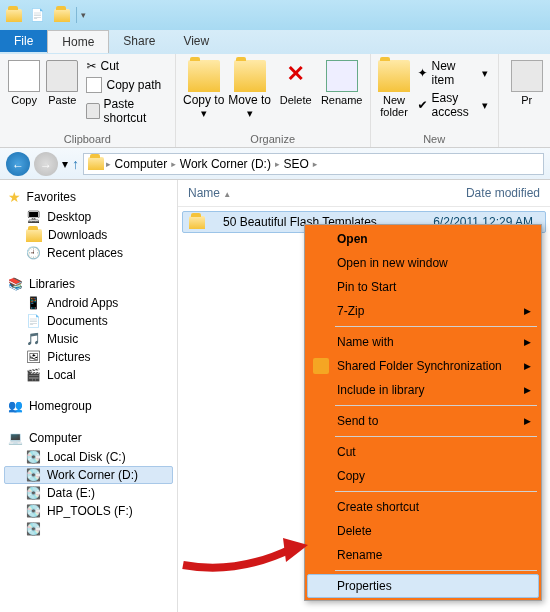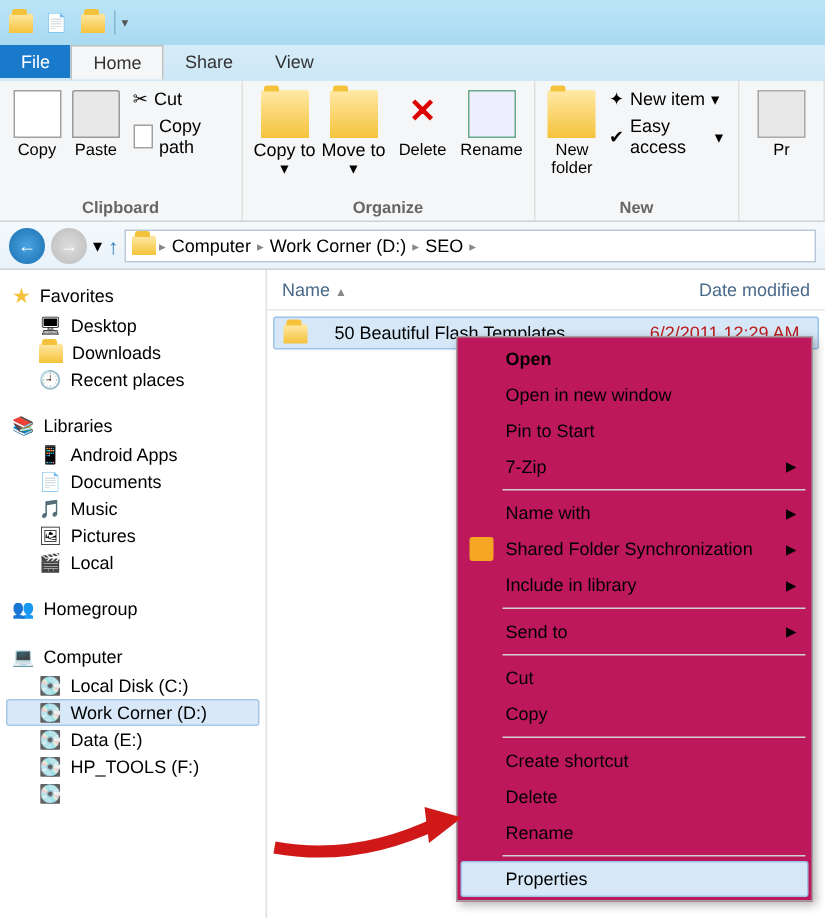--- a/index.html
+++ b/index.html
@@ -11,21 +11,21 @@
 .titlebar .chev { font-size: 9px; color: #555; }
 
 .tabs { height: 24px; background: linear-gradient(#d6ecf8, #cde7f6); display: flex; align-items: flex-start; }
 .tab { padding: 4px 14px; cursor: pointer; color: #333; }
 .tab.file { background: #1979ca; color: #fff; }
 .tab.active { background: #f5f6f7; border: 1px solid #c0c0c0; border-bottom: none; }
 
 .ribbon { height: 94px; background: #f5f6f7; border-bottom: 1px solid #d0d0d0; display: flex; }
 .group { border-right: 1px solid #e0e0e0; padding: 2px 6px 0; display: flex; flex-direction: column; }
 .group-body { flex: 1; display: flex; align-items: flex-start; gap: 2px; }
-.group-label { text-align: center; color: #666; font-size: 11px; padding: 2px 0; font-weight: bold; }
+.group-label { text-align: center; color: #666; font-size: 11px; padding: 2px 0; }
 .big-btn { display: flex; flex-direction: column; align-items: center; width: 44px; padding-top: 4px; cursor: pointer; gap: 2px; }
 .big-btn .ic { width: 32px; height: 32px; }
 .big-btn .lbl { font-size: 11px; text-align: center; line-height: 1.1; }
 .small-col { display: flex; flex-direction: column; gap: 2px; padding-top: 2px; }
 .small-item { display: flex; align-items: center; gap: 4px; padding: 1px 4px; cursor: pointer; font-size: 11px; }
 .small-item .ic { width: 16px; height: 16px; }
 .folder-y { background: linear-gradient(#ffe9a6, #f5c33b); border-radius: 2px 2px 0 0; position: relative; }
 .folder-y::before { content:''; position:absolute; top:-3px; left:2px; width:10px; height:4px; background:#f5c33b; border-radius:2px 2px 0 0; }
 .paper { background:#fff; border:1px solid #a0a0a0; }
 .clip { background:#e8e8e8; border:1px solid #999; border-radius:2px 2px 0 0; }
@@ -48,23 +48,23 @@
 .side-item.sel { background:#d8e8f8; border:1px solid #a8c8e8; border-radius:2px; padding:1px 3px 1px 21px; }
 .star { color:#f5c33b; font-size:14px; }
 .mini-folder { width:16px; height:13px; display:inline-block; }
 .content { flex:1; position:relative; }
 .col-headers { display:flex; border-bottom:1px solid #e8e8e8; }
 .col-h { padding:6px 10px; color:#4a6a8a; font-size:12px; cursor:pointer; }
 .col-h.name { flex:1; }
 .col-h .sort { font-size:8px; color:#888; }
 .file-row { display:flex; align-items:center; padding:3px 6px; margin:4px 4px 0; background:#d6e8f8; border:1px solid #9cc4e8; border-radius:2px; }
 .file-row .fn { flex:1; display:flex; align-items:center; gap:18px; }
-.file-row .date { color:#b91c1c; padding-right:6px; }
-
-.ctx-menu { position:absolute; left:304px; top:224px; width:238px; background:#be185d; border:1px solid #a0a0a0; box-shadow:2px 2px 6px rgba(0,0,0,.3); padding:2px; }
+.file-row .date { color:#0c4a6e; padding-right:6px; }
+
+.ctx-menu { position:absolute; left:304px; top:224px; width:238px; background:#f97316; border:1px solid #a0a0a0; box-shadow:2px 2px 6px rgba(0,0,0,.3); padding:2px; }
 .ctx-item { display:flex; align-items:center; padding:5px 8px 5px 30px; cursor:pointer; position:relative; }
 .ctx-item.bold { font-weight:bold; }
 .ctx-item.hover { background:#d6e8f8; border:1px solid #9cc4e8; border-radius:2px; padding:4px 7px 4px 29px; }
 .ctx-item .sub { position:absolute; right:8px; font-size:9px; }
 .ctx-item .cicon { position:absolute; left:6px; width:16px; height:16px; }
 .ctx-sep { height:1px; background:#d0d0d0; margin:3px 2px 3px 28px; }
 
 .arrow-annot { position:absolute; left:178px; top:530px; pointer-events:none; }
 </style>
 </head>
@@ -101,20 +101,24 @@
           <div class="lbl">Paste</div>
         </div>
       <div class="small-col">
         <div class="small-item">
             <span>✂</span>
             <span>Cut</span>
           </div>
         <div class="small-item">
             <span class="ic paper"></span>
             <span>Copy path</span>
+          </div>
+        <div class="small-item">
+            <span class="ic clip"></span>
+            <span>Paste shortcut</span>
           </div>
       </div>
     </div>
     <div class="group-label">Clipboard</div>
   </div>
   <div class="group">
     <div class="group-body">
       <div class="big-btn">
           <div class="ic folder-y"></div>
           <div class="lbl"><span>Copy to</span> ▾</div>

